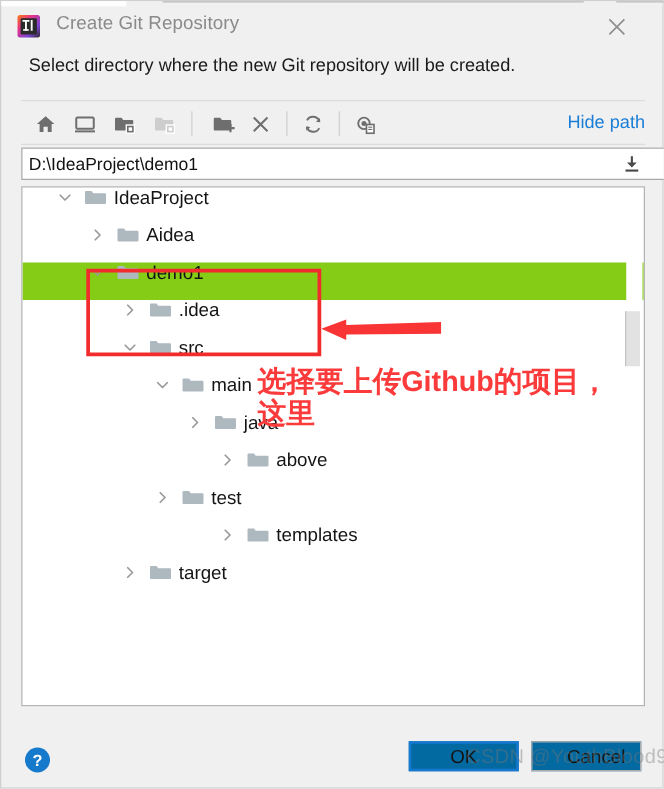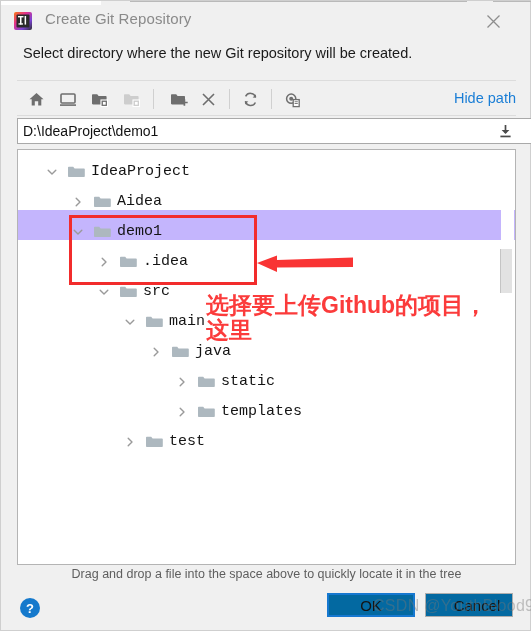--- a/index.html
+++ b/index.html
@@ -173,26 +173,25 @@
   #tree-scroll {
     position: absolute;
     left: 0; top: 0;
     width: 497px; height: 414px;
     overflow: hidden;
   }
   .row {
     position: relative;
     height: 30px;
     display: flex;
-    align-items: flex-end;
+    align-items: flex-start;
     white-space: nowrap;
     cursor: default;
-    font-family: Liberation Mono, monospace;
-  }
-  .row.selected { background: #c4b5fd; }
+  }
+  .row.selected { background: #84cc16; }
   .twisty {
     width: 16px; height: 16px;
     display: flex; align-items: center; justify-content: center;
     flex: 0 0 auto;
     cursor: default;
   }
   .twisty svg { display:block; }
   .folder-ico {
     width: 19px; height: 16px;
     flex: 0 0 auto;
@@ -541,59 +540,73 @@
             <svg width="12" height="12" viewBox="0 0 12 12">
               <path d="M4.2 2.2 L8 6 L4.2 9.8" stroke="#9a9a9a" stroke-width="1.4" fill="none" stroke-linecap="round" stroke-linejoin="round"></path>
             </svg>
           </div>
           <div style="width: 7px; flex: 0 0 auto;"></div>
           <div class="folder-ico">
             <svg width="19" height="16" viewBox="0 0 19 16">
               <path d="M1 3.6 C1 3.1 1.3 2.8 1.8 2.8 L6.2 2.8 L7.6 4.5 L17 4.5 C17.5 4.5 17.8 4.8 17.8 5.3 L17.8 12.3 C17.8 12.8 17.5 13.1 17 13.1 L1.8 13.1 C1.3 13.1 1 12.8 1 12.3 Z" fill="#adb8bf"></path>
             </svg>
           </div>
-          <span class="node-label">static</span>
+          <span class="node-label">above</span>
+        </div>
+        <div class="row">
+          <div style="width: 104px; flex: 0 0 auto;"></div>
+          <div class="twisty">
+            <svg width="12" height="12" viewBox="0 0 12 12">
+              <path d="M4.2 2.2 L8 6 L4.2 9.8" stroke="#9a9a9a" stroke-width="1.4" fill="none" stroke-linecap="round" stroke-linejoin="round"></path>
+            </svg>
+          </div>
+          <div style="width: 7px; flex: 0 0 auto;"></div>
+          <div class="folder-ico">
+            <svg width="19" height="16" viewBox="0 0 19 16">
+              <path d="M1 3.6 C1 3.1 1.3 2.8 1.8 2.8 L6.2 2.8 L7.6 4.5 L17 4.5 C17.5 4.5 17.8 4.8 17.8 5.3 L17.8 12.3 C17.8 12.8 17.5 13.1 17 13.1 L1.8 13.1 C1.3 13.1 1 12.8 1 12.3 Z" fill="#adb8bf"></path>
+            </svg>
+          </div>
+          <span class="node-label">test</span>
         </div>
         <div class="row">
           <div style="width: 156px; flex: 0 0 auto;"></div>
           <div class="twisty">
             <svg width="12" height="12" viewBox="0 0 12 12">
               <path d="M4.2 2.2 L8 6 L4.2 9.8" stroke="#9a9a9a" stroke-width="1.4" fill="none" stroke-linecap="round" stroke-linejoin="round"></path>
             </svg>
           </div>
           <div style="width: 7px; flex: 0 0 auto;"></div>
           <div class="folder-ico">
             <svg width="19" height="16" viewBox="0 0 19 16">
               <path d="M1 3.6 C1 3.1 1.3 2.8 1.8 2.8 L6.2 2.8 L7.6 4.5 L17 4.5 C17.5 4.5 17.8 4.8 17.8 5.3 L17.8 12.3 C17.8 12.8 17.5 13.1 17 13.1 L1.8 13.1 C1.3 13.1 1 12.8 1 12.3 Z" fill="#adb8bf"></path>
             </svg>
           </div>
           <span class="node-label">templates</span>
         </div>
         <div class="row">
-          <div style="width: 104px; flex: 0 0 auto;"></div>
+          <div style="width: 78px; flex: 0 0 auto;"></div>
           <div class="twisty">
             <svg width="12" height="12" viewBox="0 0 12 12">
               <path d="M4.2 2.2 L8 6 L4.2 9.8" stroke="#9a9a9a" stroke-width="1.4" fill="none" stroke-linecap="round" stroke-linejoin="round"></path>
             </svg>
           </div>
           <div style="width: 7px; flex: 0 0 auto;"></div>
           <div class="folder-ico">
             <svg width="19" height="16" viewBox="0 0 19 16">
               <path d="M1 3.6 C1 3.1 1.3 2.8 1.8 2.8 L6.2 2.8 L7.6 4.5 L17 4.5 C17.5 4.5 17.8 4.8 17.8 5.3 L17.8 12.3 C17.8 12.8 17.5 13.1 17 13.1 L1.8 13.1 C1.3 13.1 1 12.8 1 12.3 Z" fill="#adb8bf"></path>
             </svg>
           </div>
-          <span class="node-label">test</span>
+          <span class="node-label">target</span>
         </div>
       </div>
     <div id="vscroll-track">
       <div id="vscroll-thumb"></div>
     </div>
   </div>
 
-  <div id="hint">Drag and drop a file into the space above to quickly locate it in the tree</div>
 
   <div id="help-btn">
     <svg width="22" height="22" viewBox="0 0 22 22">
       <circle cx="11" cy="11" r="10" fill="#1579cc"></circle>
       <text x="11" y="16" text-anchor="middle" font-family="Liberation Sans, sans-serif" font-size="13" font-weight="bold" fill="#ffffff">?</text>
     </svg>
   </div>
 
   <button class="dlg-btn" id="ok-btn">OK</button>
   <button class="dlg-btn" id="cancel-btn">Cancel</button>

